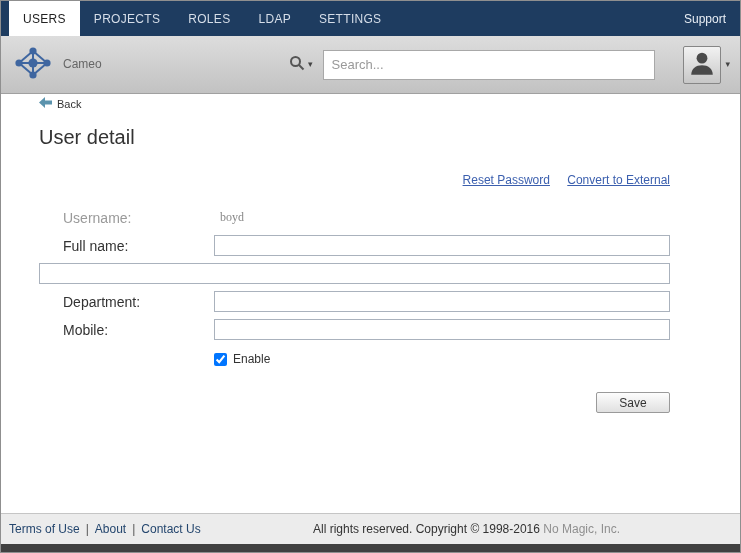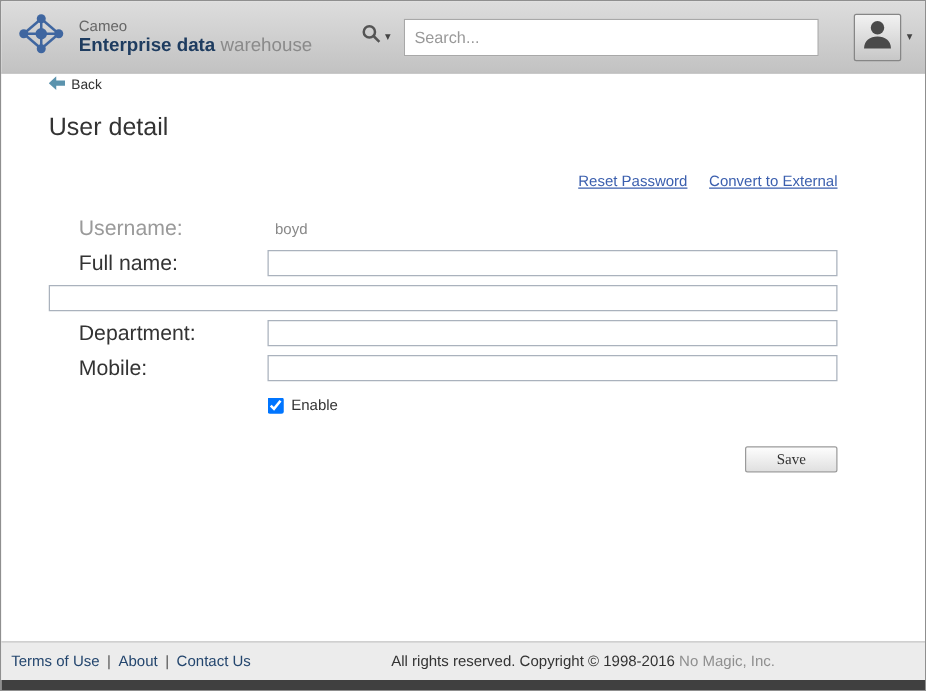--- a/index.html
+++ b/index.html
@@ -27,48 +27,56 @@
   .avatar { width:38px; height:38px; border:1px solid #868686; border-radius:2px; background:linear-gradient(#f2f2f2,#c7c7c7); display:flex; align-items:center; justify-content:center; cursor:pointer; }
 
   
   .content { flex:1; background:#fff; padding:0 28px 0 38px; overflow:hidden; }
   .back-link { display:inline-flex; align-items:center; gap:5px; font-size:11px; color:#333; text-decoration:none; cursor:pointer; }
   .page-title { margin-top:14px; font-size:20px; font-weight:normal; color:#333; }
   .form-area { margin-right:42px; }
   .action-links { text-align:right; margin-top:24px; font-size:12px; }
   .action-links a { color:#3b5fae; text-decoration:underline; margin-left:14px; cursor:pointer; }
   .row { display:flex; align-items:center; margin-top:7px; min-height:21px; }
-  .row label { width:175px; padding-left:24px; font-size:17px; color:#333; flex-shrink:0; }
+  .row label { width:175px; padding-left:24px; font-size:14px; color:#333; flex-shrink:0; }
   .row.disabled label { color:#9a9a9a; }
-  .row .value { font-size:12px; color:#888; padding-left:6px; }
+  .row .value { font-size:12px; color:#888; padding-left:6px;font-family:Liberation Serif, serif; }
   .row input[type=text] { flex:1; height:21px; border:1px solid #aab2bd; padding:0 5px; font-size:12px; color:#333; }
   .row.first { margin-top:20px; }
   .checkbox-row { margin-top:12px; margin-left:175px; display:flex; align-items:center; gap:6px; font-size:12px; color:#333; }
   .checkbox-row input { width:13px; height:13px; cursor:pointer; }
   .save-row { margin-top:26px; text-align:right; }
-  .save-btn { width:74px; height:21px; border:1px solid #9a9a9a; border-radius:2px; background:linear-gradient(#fdfdfd,#e0e0e0); font-size:12px; color:#333; cursor:pointer; font-family:Liberation Serif, serif; }
+  .save-btn { width:74px; height:21px; border:1px solid #9a9a9a; border-radius:2px; background:linear-gradient(#fdfdfd,#e0e0e0); font-size:12px; color:#333; cursor:pointer; font-family:Liberation Sans, sans-serif; }
   .role-section { margin-top:26px; border-top:1px solid #e2e2e2; padding-top:7px; display:flex; align-items:center; gap:7px; }
   .collapse-btn { width:15px; height:15px; border:1px solid #9a9a9a; border-radius:2px; background:linear-gradient(#fdfdfd,#dcdcdc); color:#555; font-size:7px; display:flex; align-items:center; justify-content:center; cursor:pointer; }
   .role-label { font-size:12px; color:#444; }
   .role-rule { flex:1; height:1px; background:#e2e2e2; margin-left:6px; }
 
   
   .footer { height:31px; flex-shrink:0; background:#ececec; border-top:1px solid #c5c5c5; display:flex; align-items:center; padding:12px 8px; font-size:12px; }
   .footer-links { display:flex; align-items:center; }
   .footer-links a { color:#24466e; text-decoration:none; cursor:pointer; }
   .footer-sep { color:#555; margin:0 6px; }
   .footer-copy { margin-left:auto; margin-right:112px; color:#333; }
   .footer-copy .company { color:#8f8f8f; }
   .bottom-strip { height:8px; flex-shrink:0; background:#404040; }
 </style>
 </head>
 <body>
 
 <div class="window">
 
+  <nav class="topnav">
+    <a class="tab active">USERS</a>
+    <a class="tab">PROJECTS</a>
+    <a class="tab">ROLES</a>
+    <a class="tab">LDAP</a>
+    <a class="tab">SETTINGS</a>
+    <a class="support-link">Support</a>
+  </nav>
 
   <header class="header">
     <div class="logo">
       <span>
         <svg width="44" height="40" viewBox="0 0 44 40">
           <g stroke="#3f66a0" stroke-width="2">
             <line x1="22" y1="8" x2="36" y2="20"></line>
             <line x1="36" y1="20" x2="22" y2="32"></line>
             <line x1="22" y1="32" x2="8" y2="20"></line>
             <line x1="8" y1="20" x2="22" y2="8"></line>
@@ -79,21 +87,20 @@
           </g>
           <circle cx="22" cy="8" r="3.6" fill="#3f66a0"></circle>
           <circle cx="36" cy="20" r="3.6" fill="#3f66a0"></circle>
           <circle cx="22" cy="32" r="3.6" fill="#3f66a0"></circle>
           <circle cx="8" cy="20" r="3.6" fill="#3f66a0"></circle>
           <circle cx="22" cy="20" r="4.6" fill="#3f66a0"></circle>
         </svg>
       </span>
       <div class="logo-text">
         <div class="l1">Cameo</div>
-        <div class="l2"><span class="bold">Enterprise data</span><span> warehouse</span></div>
       </div>
     </div>
     <div class="search-group">
       <span>
         <svg width="16" height="16" viewBox="0 0 16 16">
           <circle cx="6.5" cy="6.5" r="4.5" fill="none" stroke="#555" stroke-width="2"></circle>
           <line x1="10" y1="10" x2="14.5" y2="14.5" stroke="#555" stroke-width="2"></line>
         </svg>
       </span>
       <span class="caret">▾</span>

